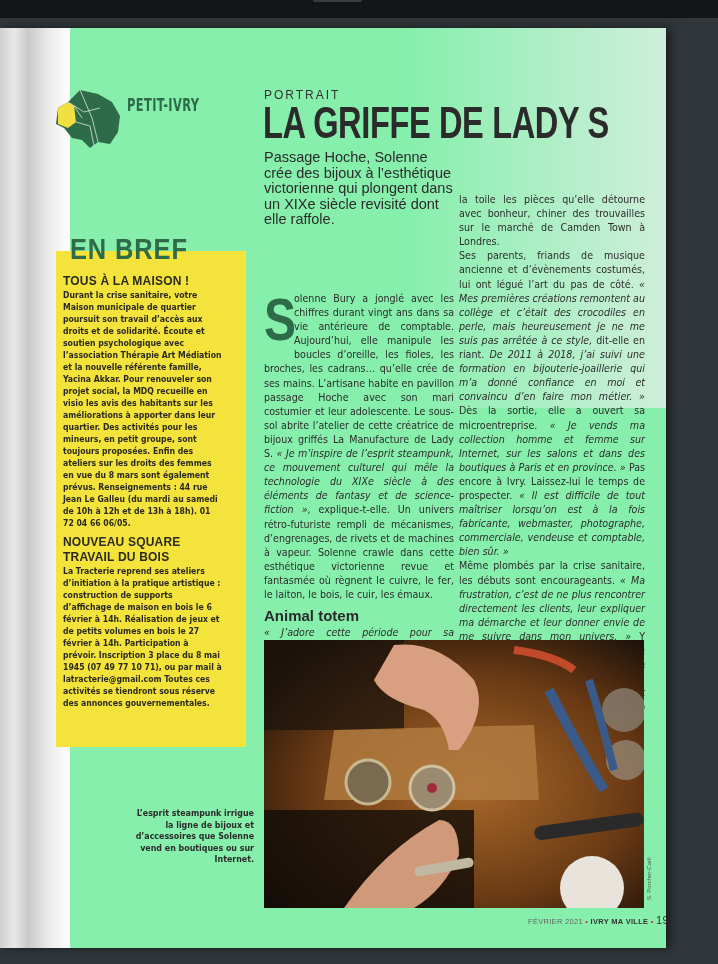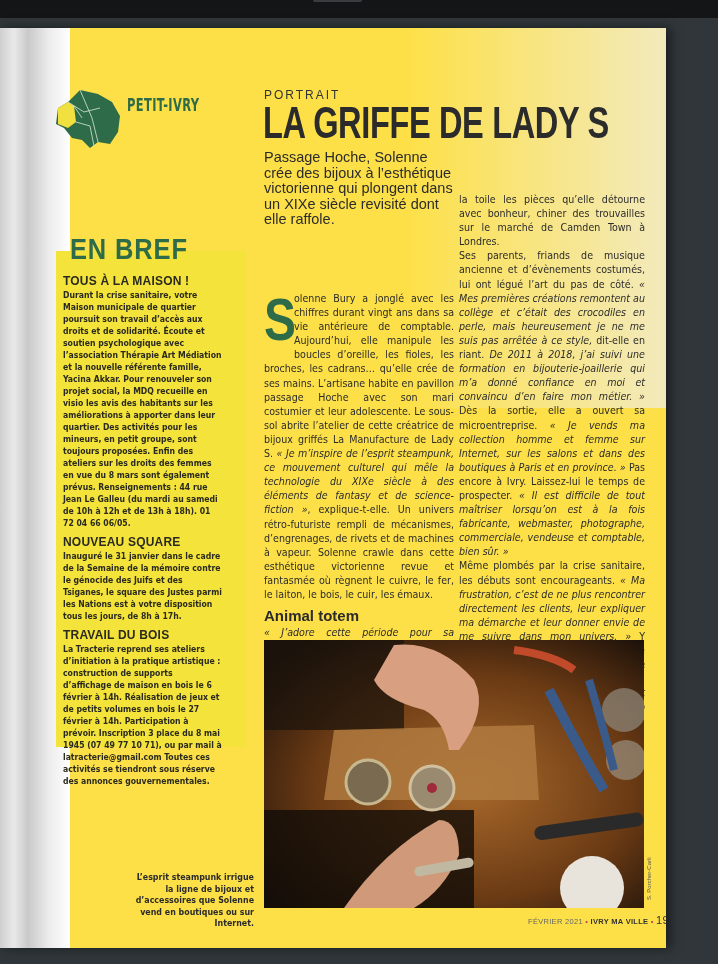--- a/index.html
+++ b/index.html
@@ -1,19 +1,19 @@
 <!DOCTYPE html>
 <html><head>
 <meta charset="utf-8">
 <style>
   html,body{margin:0;padding:0;}
   body{width:718px;height:964px;background:#30363a;position:relative;overflow:hidden;font-family:"DejaVu Sans Condensed","DejaVu Sans",sans-serif;}
   .topbar{position:absolute;left:0;top:0;width:718px;height:18px;background:#131517;}
   .topbar .handle{position:absolute;left:313px;top:0;width:49px;height:2px;background:#3a3d40;border-radius:0 0 2px 2px;}
-  .page{position:absolute;left:0;top:28px;width:666px;height:920px;background:#fde047;box-shadow:4px 0 10px rgba(0,0,0,.5);overflow:hidden;}
+  .page{position:absolute;left:0;top:28px;width:666px;height:920px;background:#86efac;box-shadow:4px 0 10px rgba(0,0,0,.5);overflow:hidden;}
   .gutter{position:absolute;left:0;top:0;width:70px;height:100%;background:linear-gradient(to right,#cfcfcf 0%,#e9e9e9 20%,#c9c9c9 40%,#ececec 70%,#fff 100%);}
   .rightshade{position:absolute;right:0;top:0;width:260px;height:380px;background:linear-gradient(to right,rgba(255,255,255,0),rgba(238,238,238,.7));}
   .logo{position:absolute;left:54px;top:60px;width:70px;height:62px;}
   .quartier{position:absolute;left:127px;top:67px;font-family:"DejaVu Sans Condensed","Liberation Sans Narrow","Liberation Sans",sans-serif;font-weight:bold;font-size:17px;color:#2e6b48;letter-spacing:0.5px;transform:scaleX(0.75);transform-origin:left;}
   .rubrique{position:absolute;left:264px;top:60px;font-family:"Liberation Sans",sans-serif;font-size:12px;letter-spacing:2px;color:#333;}
   .title{position:absolute;left:263px;top:73px;font-family:"Liberation Sans Narrow","Liberation Sans",sans-serif;font-weight:bold;font-size:44px;line-height:44px;color:#2b2b2b;transform:scaleX(0.74);transform-origin:left;white-space:nowrap;letter-spacing:-0.5px;}
   .chapo{position:absolute;left:264px;top:122px;width:190px;font-family:"Liberation Sans",sans-serif;font-size:14.5px;line-height:15.5px;color:#2b2b2b;}
   .col{position:absolute;font-family:"DejaVu Sans Condensed","Liberation Sans",sans-serif;font-size:10.6px;line-height:14.1px;color:#2b2b2b;text-align:justify;margin-top:43px;}
   .col1{left:264px;top:220px;width:190px;}
   .col2{left:459px;top:121px;width:186px;}
@@ -24,21 +24,21 @@
   .sign{font-weight:bold;}
   .signmark{display:inline-block;width:4px;height:9px;background:#2e6b48;margin:0 3px 0 2px;vertical-align:-1px;}
   .contact{font-size:9.6px;line-height:12.5px;margin-top:6px !important;text-align:left;}
   .enbref-title{position:absolute;left:70px;top:204px;font-family:"Liberation Sans Narrow","Liberation Sans",sans-serif;font-weight:bold;font-size:30px;color:#2e6b48;transform:scaleX(0.85);transform-origin:left;letter-spacing:1px;z-index:2;}
   .enbref{position:absolute;left:56px;top:223px;width:190px;height:496px;background:#f4e33a;}
   .enbref-inner{position:absolute;left:63px;top:246px;width:172px;font-family:"DejaVu Sans Condensed","Liberation Sans",sans-serif;font-size:8.6px;line-height:12px;color:#2a2a1e;font-weight:bold;}
   .enbref-inner h3{margin:0;font-family:"Liberation Sans",sans-serif;font-size:12px;line-height:15px;color:#2a2a1e;letter-spacing:.2px;}
   .enbref-inner p{margin:0 12px 6px 0;}
   .photo{position:absolute;left:264px;top:612px;width:380px;height:268px;overflow:hidden;background:#3a2410;}
   .credit{position:absolute;left:646px;top:872px;font-size:6px;color:#555;transform:rotate(-90deg);transform-origin:left top;white-space:nowrap;font-family:"Liberation Sans",sans-serif;}
-  .caption{position:absolute;left:128px;top:844px;width:126px;text-align:right;font-family:"DejaVu Sans Condensed","Liberation Sans",sans-serif;font-weight:bold;font-size:8.8px;line-height:11.5px;color:#2b2b2b;}
+  .caption{position:absolute;left:128px;top:780px;width:126px;text-align:right;font-family:"DejaVu Sans Condensed","Liberation Sans",sans-serif;font-weight:bold;font-size:8.8px;line-height:11.5px;color:#2b2b2b;}
   .footer{position:absolute;left:528px;top:886px;font-family:"Liberation Sans",sans-serif;font-size:7.5px;color:#666;white-space:nowrap;letter-spacing:.3px;}
   .footer .mag{font-weight:bold;color:#333;}
   .footer .dot{color:#d2304a;}
   .footer .num{font-weight:normal;font-size:11px;color:#333;}
 </style>
 </head>
 <body>
 
 <div class="topbar">
   <div class="handle"></div>
@@ -58,21 +58,20 @@
   <div class="rubrique">PORTRAIT</div>
   <div class="title">LA GRIFFE DE LADY S</div>
   <div class="chapo">Passage Hoche, Solenne crée des bijoux à l’esthétique victorienne qui plongent dans un XIXe siècle revisité dont elle raffole.</div>
 
   <div class="enbref"></div>
   <div class="enbref-title">EN BREF</div>
   <div class="enbref-inner">
     <h3>TOUS À LA MAISON !</h3>
     <p>Durant la crise sanitaire, votre Maison municipale de quartier poursuit son travail d’accès aux droits et de solidarité. Écoute et soutien psychologique avec l’association Thérapie Art Médiation et la nouvelle référente famille, Yacina Akkar. Pour renouveler son projet social, la MDQ recueille en visio les avis des habitants sur les améliorations à apporter dans leur quartier. Des activités pour les mineurs, en petit groupe, sont toujours proposées. Enfin des ateliers sur les droits des femmes en vue du 8 mars sont également prévus. Renseignements : 44 rue Jean Le Galleu (du mardi au samedi de 10h à 12h et de 13h à 18h). 01 72 04 66 06/05.</p>
     <h3>NOUVEAU SQUARE</h3>
-    <p>Inauguré le 31 janvier dans le cadre de la Semaine de la mémoire contre le génocide des Juifs et des Tsiganes, le square des Justes parmi les Nations est à votre disposition tous les jours, de 8h à 17h.</p>
     <h3>TRAVAIL DU BOIS</h3>
     <p>La Tracterie reprend ses ateliers d’initiation à la pratique artistique : construction de supports d’affichage de maison en bois le 6 février à 14h. Réalisation de jeux et de petits volumes en bois le 27 février à 14h. Participation à prévoir. Inscription 3 place du 8 mai 1945 (07 49 77 10 71), ou par mail à latracterie@gmail.com Toutes ces activités se tiendront sous réserve des annonces gouvernementales.</p>
   </div>
 
   <div class="col col1">
     <p>
       <span class="lettrine">S</span><span>olenne Bury a jonglé avec les chiffres durant vingt ans dans sa vie antérieure de comptable. Aujourd’hui, elle manipule les boucles d’oreille, les fioles, les broches, les cadrans… qu’elle crée de ses mains. L’artisane habite en pavillon passage Hoche avec son mari costumier et leur adolescente. Le sous-sol abrite l’atelier de cette créatrice de bijoux griffés La Manufacture de Lady S. </span><i>« Je m’inspire de l’esprit steampunk, ce mouvement culturel qui mêle la technologie du XIXe siècle à des éléments de fantasy et de science-fiction »</i><span>, explique-t-elle. Un univers rétro-futuriste rempli de mécanismes, d’engrenages, de rivets et de machines à vapeur. Solenne crawle dans cette esthétique victorienne revue et fantasmée où règnent le cuivre, le fer, le laiton, le bois, le cuir, les émaux.</span>
     </p>
     <div class="subhead">Animal totem</div>
     <p><i>« J’adore cette période pour sa puissance d’évocation et aussi parce que je dois faire appel au recyclage des matériaux et au "do it yourself". »</i><span> Elle raffole d’aller fouiner chez Emmaüs rue Curie, traquer sur</span></p>

